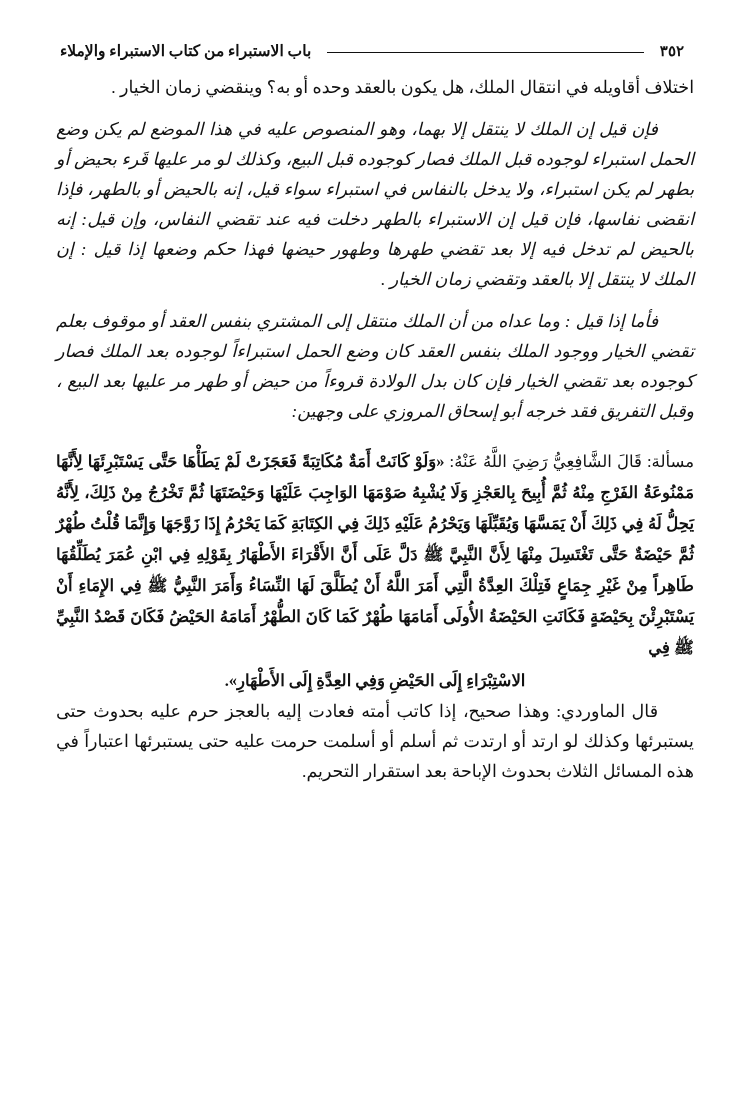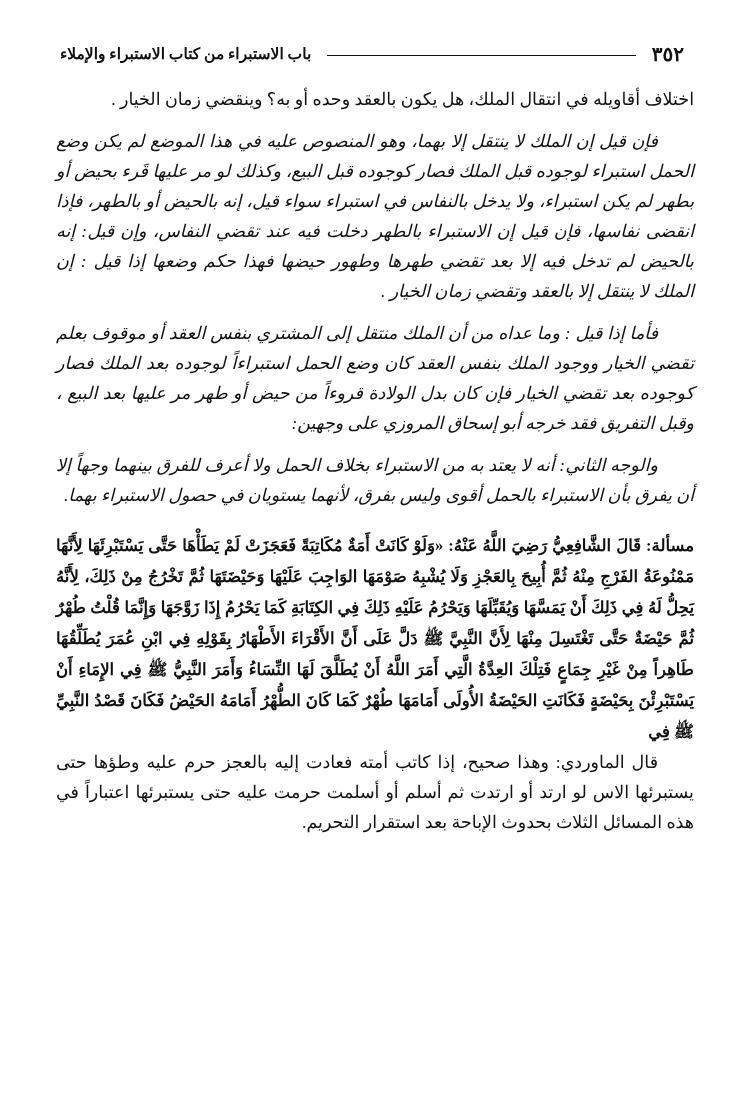--- a/index.html
+++ b/index.html
@@ -41,28 +41,28 @@
   }
   .header-rule {
     flex: 1 1 auto;
     height: 0;
     border-top: 1.6px solid #111;
     margin: 0 6px;
     position: relative;
     top: 1px;
   }
   .page-number {
-    font-size: 20px;
+    font-size: 15px;
     font-weight: bold;
     white-space: nowrap;
     direction: rtl;
   }
   
   .body {
-    margin-top: 18px;
+    margin-top: 12px;
     text-align: justify;
     text-align-last: right;
     direction: rtl;
   }
   p.para {
     margin: 0 0 0 0;
     font-size: 17.5px;
     line-height: 30px;
     text-align: justify;
     text-indent: 0;
@@ -82,21 +82,21 @@
     margin-top: 20px;
     font-size: 16.5px;
     line-height: 31px;
     font-weight: bold;
     text-align: justify;
     text-align-last: right;
     direction: rtl;
     letter-spacing: 0px;
   }
   .quote-block .lead {
-    font-weight: bold;
+    font-weight: normal;
   }
   .quote-last {
     text-align: center;
     text-align-last: center;
     margin-top: 2px;
   }
   .tail-para {
     margin-top: 26px;
   }
 </style>
@@ -109,23 +109,23 @@
     <div class="header-title">باب الاستبراء من كتاب الاستبراء والإملاء</div>
     <div class="header-rule"></div>
     <div class="page-number">٣٥٢</div>
   </div>
 
   <div class="body">
 
     <p class="para">اختلاف أقاويله في انتقال الملك، هل يكون بالعقد وحده أو به؟ وينقضي زمان الخيار .</p>
     <p class="para indent">فإن قيل إن الملك لا ينتقل إلا بهما، وهو المنصوص عليه في هذا الموضع لم يكن وضع الحمل استبراء لوجوده قبل الملك فصار كوجوده قبل البيع، وكذلك لو مر عليها قَرء بحيض أو بطهر لم يكن استبراء، ولا يدخل بالنفاس في استبراء سواء قيل، إنه بالحيض أو بالطهر، فإذا انقضى نفاسها، فإن قيل إن الاستبراء بالطهر دخلت فيه عند تقضي النفاس، وإن قيل: إنه بالحيض لم تدخل فيه إلا بعد تقضي طهرها وطهور حيضها فهذا حكم وضعها إذا قيل : إن الملك لا ينتقل إلا بالعقد وتقضي زمان الخيار .</p>
     <p class="para indent">فأما إذا قيل : وما عداه من أن الملك منتقل إلى المشتري بنفس العقد أو موقوف بعلم تقضي الخيار ووجود الملك بنفس العقد كان وضع الحمل استبراءاً لوجوده بعد الملك فصار كوجوده بعد تقضي الخيار فإن كان بدل الولادة قروءاً من حيض أو طهر مر عليها بعد البيع ، وقبل التفريق فقد خرجه أبو إسحاق المروزي على وجهين:</p>
-    <p class="para indent">والوجه الثاني: أنه لا يعتد به من الاستبراء بخلاف الحمل ولا أعرف للفرق بينهما وجهاً إلا أن يفرق بأن الاستبراء بالحمل أقوى وليس بفرق، لأنهما يستويان في حصول الاستبراء بهما.</p>
 
     <div class="quote-block">
       <span class="lead">مسألة: قَالَ الشَّافِعِيُّ رَضِيَ اللَّهُ عَنْهُ:</span>
       <span>«وَلَوْ كَانَتْ أَمَةٌ مُكَاتِبَةً فَعَجَزَتْ لَمْ يَطَأْهَا حَتَّى يَسْتَبْرِئَهَا لِأَنَّهَا مَمْنُوعَةُ الفَرْجِ مِنْهُ ثُمَّ أُبِيحَ بِالعَجْزِ وَلَا يُشْبِهُ صَوْمَهَا الوَاجِبَ عَلَيْهَا وَحَيْضَتَهَا ثُمَّ تَخْرُجُ مِنْ ذَلِكَ، لِأَنَّهُ يَحِلُّ لَهُ فِي ذَلِكَ أَنْ يَمَسَّهَا وَيُقَبِّلَهَا وَيَحْرُمُ عَلَيْهِ ذَلِكَ فِي الكِتَابَةِ كَمَا يَحْرُمُ إِذَا زَوَّجَهَا وَإِنَّمَا قُلْتُ طُهْرٌ ثُمَّ حَيْضَةٌ حَتَّى تَغْتَسِلَ مِنْهَا لِأَنَّ النَّبِيَّ ﷺ دَلَّ عَلَى أَنَّ الأَقْرَاءَ الأَطْهَارُ بِقَوْلِهِ فِي ابْنِ عُمَرَ يُطَلِّقُهَا طَاهِراً مِنْ غَيْرِ جِمَاعٍ فَتِلْكَ العِدَّةُ الَّتِي أَمَرَ اللَّهُ أَنْ يُطَلَّقَ لَهَا النِّسَاءُ وَأَمَرَ النَّبِيُّ ﷺ فِي الإِمَاءِ أَنْ يَسْتَبْرِئْنَ بِحَيْضَةٍ فَكَانَتِ الحَيْضَةُ الأُولَى أَمَامَهَا طُهْرٌ كَمَا كَانَ الطُّهْرُ أَمَامَهُ الحَيْضُ فَكَانَ قَصْدُ النَّبِيِّ ﷺ فِي</span>
+      <div class="quote-last">الاسْتِبْرَاءِ إِلَى الحَيْضِ وَفِي العِدَّةِ إِلَى الأَطْهَارِ».</div>
     </div>
 
-    <p class="para indent tail-para">قال الماوردي: وهذا صحيح، إذا كاتب أمته فعادت إليه بالعجز حرم عليه وطؤها حتى يستبرئها الاس لو ارتد أو ارتدت ثم أسلم أو أسلمت حرمت عليه حتى يستبرئها اعتباراً في هذه المسائل الثلاث بحدوث الإباحة بعد استقرار التحريم.</p>
+    <p class="para indent tail-para">قال الماوردي: وهذا صحيح، إذا كاتب أمته فعادت إليه بالعجز حرم عليه بحدوث حتى يستبرئها وكذلك لو ارتد أو ارتدت ثم أسلم أو أسلمت حرمت عليه حتى يستبرئها اعتباراً في هذه المسائل الثلاث بحدوث الإباحة بعد استقرار التحريم.</p>
 
   </div>
 </div>
 
 </body></html>

